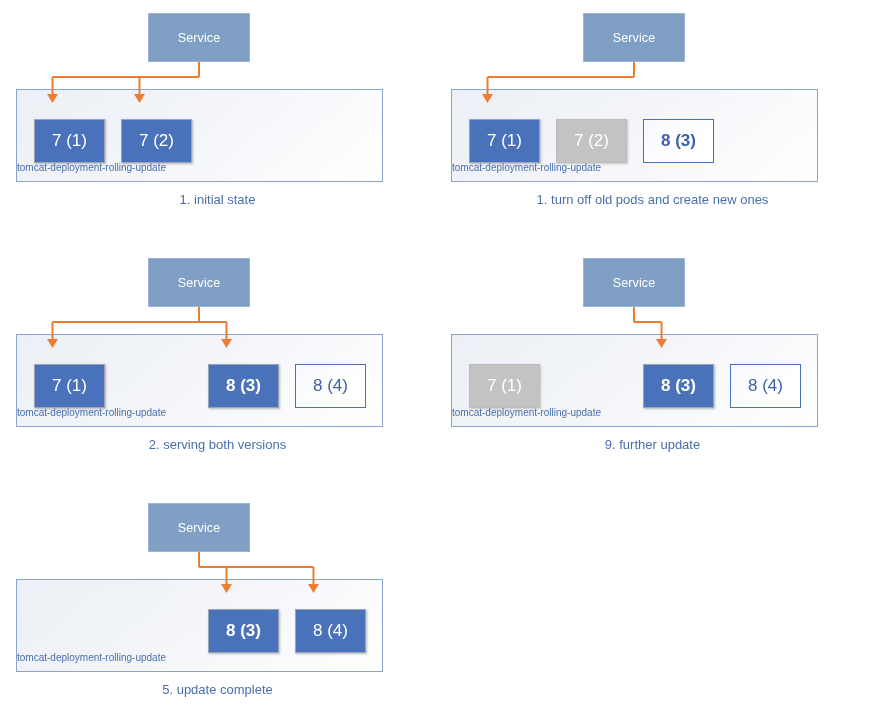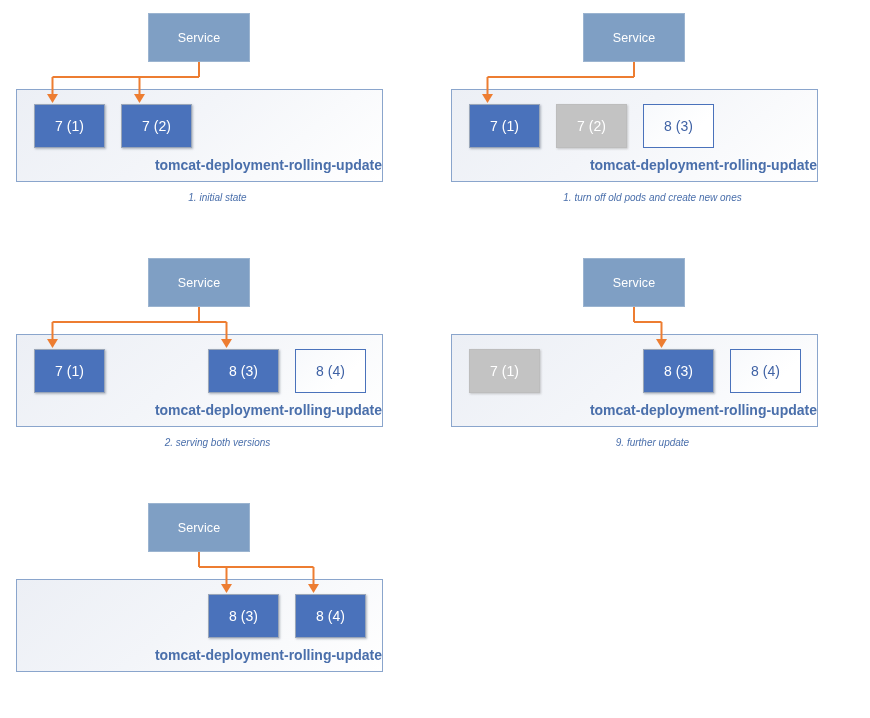--- a/index.html
+++ b/index.html
@@ -55,41 +55,40 @@
     height: 93px;
     border: 1px solid #8aa5cc;
     box-sizing: border-box;
     background: linear-gradient(140deg, #eceff5 0%, #f3f5f9 45%, #ffffff 100%);
   }
   .deployment-label {
     position: absolute;
     left: 0;
     right: 0;
     bottom: 8px;
-    text-align: right;
-    font-size: 14px;
+    text-align: left;
+    font-size: 10px;
     color: #4a6fab;
-    font-weight: bold;
   }
 
   
   .pod {
     position: absolute;
-    top: 14px;
+    top: 29px;
     width: 71px;
     height: 44px;
     box-sizing: border-box;
     display: flex;
     align-items: center;
     justify-content: center;
-    font-size: 14px;
+    font-size: 17px;
   }
   .pod.slot0 { left: 17px; }
   .pod.slot1 { left: 104px; justify-content: center; }
-  .pod.slot2 { left: 191px; }
+  .pod.slot2 { left: 191px; font-weight: bold; }
   .pod.slot3 { left: 278px; }
 
   .pod.active {
     background: #4a72bb;
     border: 1px solid #9aa6b8;
     color: #ffffff;
     box-shadow: 1px 1px 2px rgba(120,130,145,.55);
   }
   .pod.terminating {
     background: #c3c3c3;
@@ -114,23 +113,22 @@
     overflow: visible;
   }
 
   
   .caption {
     position: absolute;
     left: 0;
     right: 0;
     top: 192px;
     text-align: center;
-    font-size: 10px;
+    font-size: 13px;
     color: #4a6fab;
-    font-style: italic;
   }
 </style>
 </head>
 <body>
 
 <div id="canvas">
     <div class="panel" style="left: 0px; top: 0px;">
       <div class="service-box">
         <span>Service</span>
       </div>
@@ -241,14 +239,15 @@
         <div class="deployment-label">tomcat-deployment-rolling-update</div>
       </div>
       <svg class="connector" viewBox="0 0 435 232">
         <line x1="199" y1="62" x2="199" y2="77" stroke="#ed7d31" stroke-width="2"></line>
         <line x1="199" y1="77" x2="313.5" y2="77" stroke="#ed7d31" stroke-width="2"></line>
         <line x1="226.5" y1="77" x2="226.5" y2="95" stroke="#ed7d31" stroke-width="2"></line>
         <polygon points="221,94 232,94 226.5,103" fill="#ed7d31"></polygon>
         <line x1="313.5" y1="77" x2="313.5" y2="95" stroke="#ed7d31" stroke-width="2"></line>
         <polygon points="308,94 319,94 313.5,103" fill="#ed7d31"></polygon>
       </svg>
+      <div class="caption">5. update complete</div>
     </div>
   </div>
 
 </body></html>

